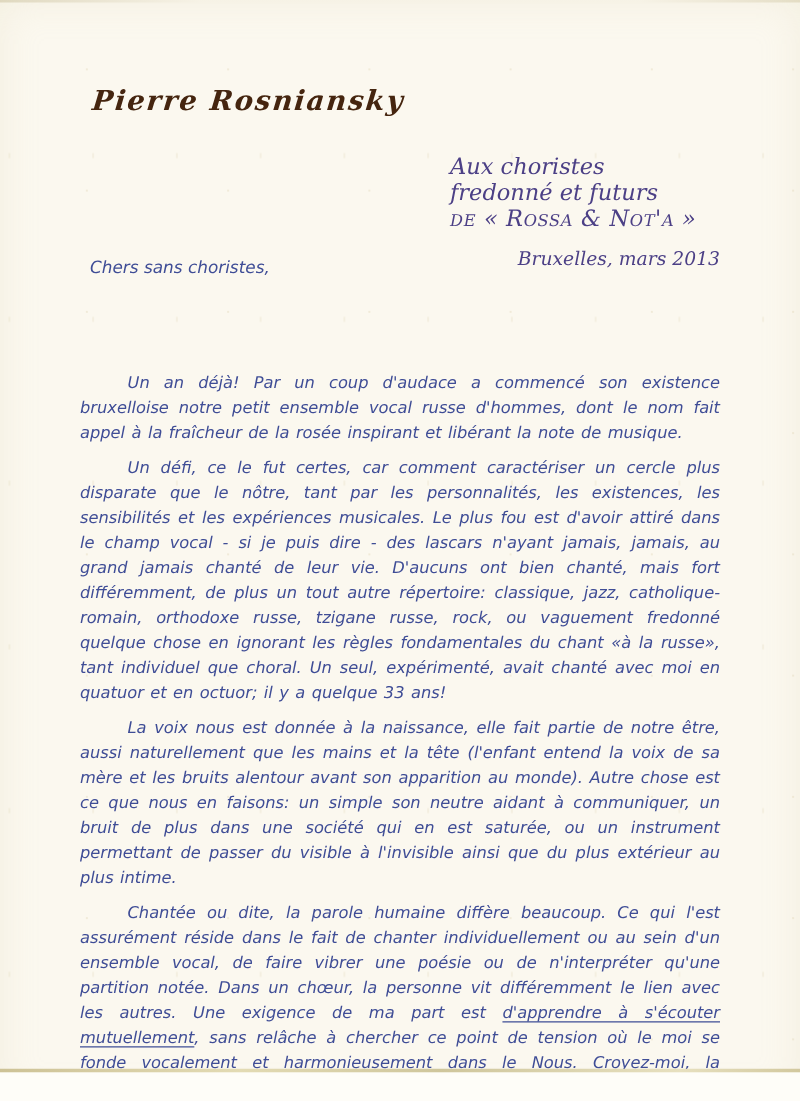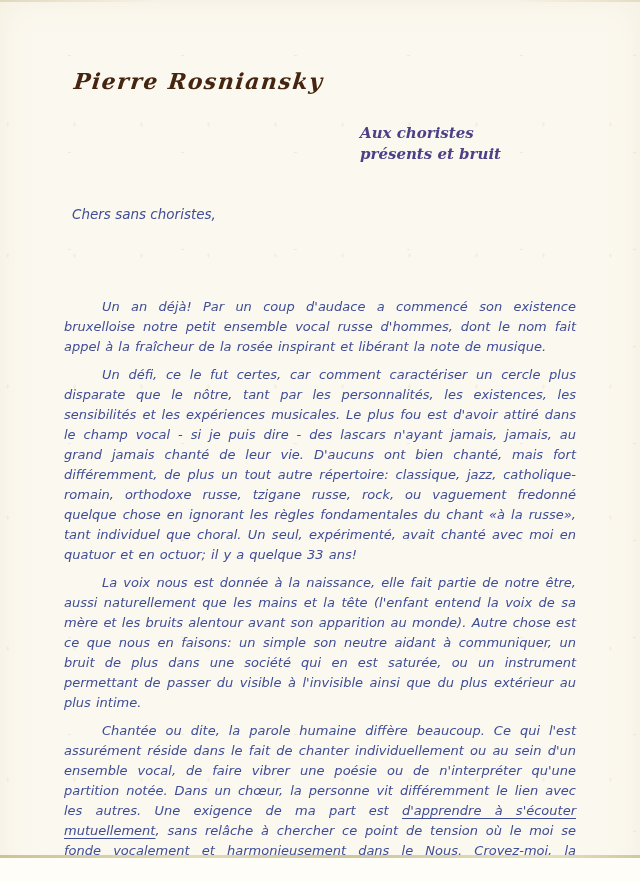--- a/index.html
+++ b/index.html
@@ -37,24 +37,23 @@
     color: #45250f;
     transform: skewX(-6deg);
   }
   
   .recipient {
     position: absolute;
     left: 360px;
     top: 123px;
     font-family: "DejaVu Serif", serif;
     font-style: italic;
-    font-size: 15px;
+    font-size: 18px;
     line-height: 21px;
     color: #4c4086;
-    font-weight: bold;
   }
   .recipient .org {
     font-variant: small-caps;
     letter-spacing: 0.5px;
   }
   .dateline {
     position: absolute;
     right: 64px;
     top: 198px;
     font-family: "DejaVu Serif", serif;
@@ -126,23 +125,25 @@
 <body>
 
 <div class="paper">
 
   <div class="paper-top-edge"></div>
 
   <div class="letterhead">Pierre Rosniansky</div>
 
   <div class="recipient">
     <div>Aux choristes</div>
-    <div>présents et bruit</div>
+    <div>fredonné et futurs</div>
+    <div class="org">de « Rossa &amp; Not'a »</div>
   </div>
 
+  <div class="dateline">Bruxelles, mars 2013</div>
 
   <div class="salutation ink">
     <div>Chers sans choristes,</div>
   </div>
 
   <div class="letter-body ink">
     <p>Un an déjà! Par un coup d'audace a commencé son existence bruxelloise notre petit ensemble vocal russe d'hommes, dont le nom fait appel à la fraîcheur de la rosée inspirant et libérant la note de musique.</p>
     <p>Un défi, ce le fut certes, car comment caractériser un cercle plus disparate que le nôtre, tant par les personnalités, les existences, les sensibilités et les expériences musicales. Le plus fou est d'avoir attiré dans le champ vocal - si je puis dire - des lascars n'ayant jamais, jamais, au grand jamais chanté de leur vie. D'aucuns ont bien chanté, mais fort différemment, de plus un tout autre répertoire: classique, jazz, catholique-romain, orthodoxe russe, tzigane russe, rock, ou vaguement fredonné quelque chose en ignorant les règles fondamentales du chant «à la russe», tant individuel que choral. Un seul, expérimenté, avait chanté avec moi en quatuor et en octuor; il y a quelque 33 ans!</p>
     <p>La voix nous est donnée à la naissance, elle fait partie de notre être, aussi naturellement que les mains et la tête (l'enfant entend la voix de sa mère et les bruits alentour avant son apparition au monde). Autre chose est ce que nous en faisons: un simple son neutre aidant à communiquer, un bruit de plus dans une société qui en est saturée, ou un instrument permettant de passer du visible à l'invisible ainsi que du plus extérieur au plus intime.</p>
     <p><span>Chantée ou dite, la parole humaine diffère beaucoup. Ce qui l'est assurément réside dans le fait de chanter individuellement ou au sein d'un ensemble vocal, de faire vibrer une poésie ou de n'interpréter qu'une partition notée. Dans un chœur, la personne vit différemment le lien avec les autres. Une exigence de ma part est </span><span class="underlined">d'apprendre à s'écouter mutuellement</span><span>, sans relâche à chercher ce point de tension où le moi se fonde vocalement et harmonieusement dans le Nous. Croyez-moi, la personnalité n'en sort nullement diminuée mais, au contraire, y trouve des forces nouvelles. Une</span></p>

